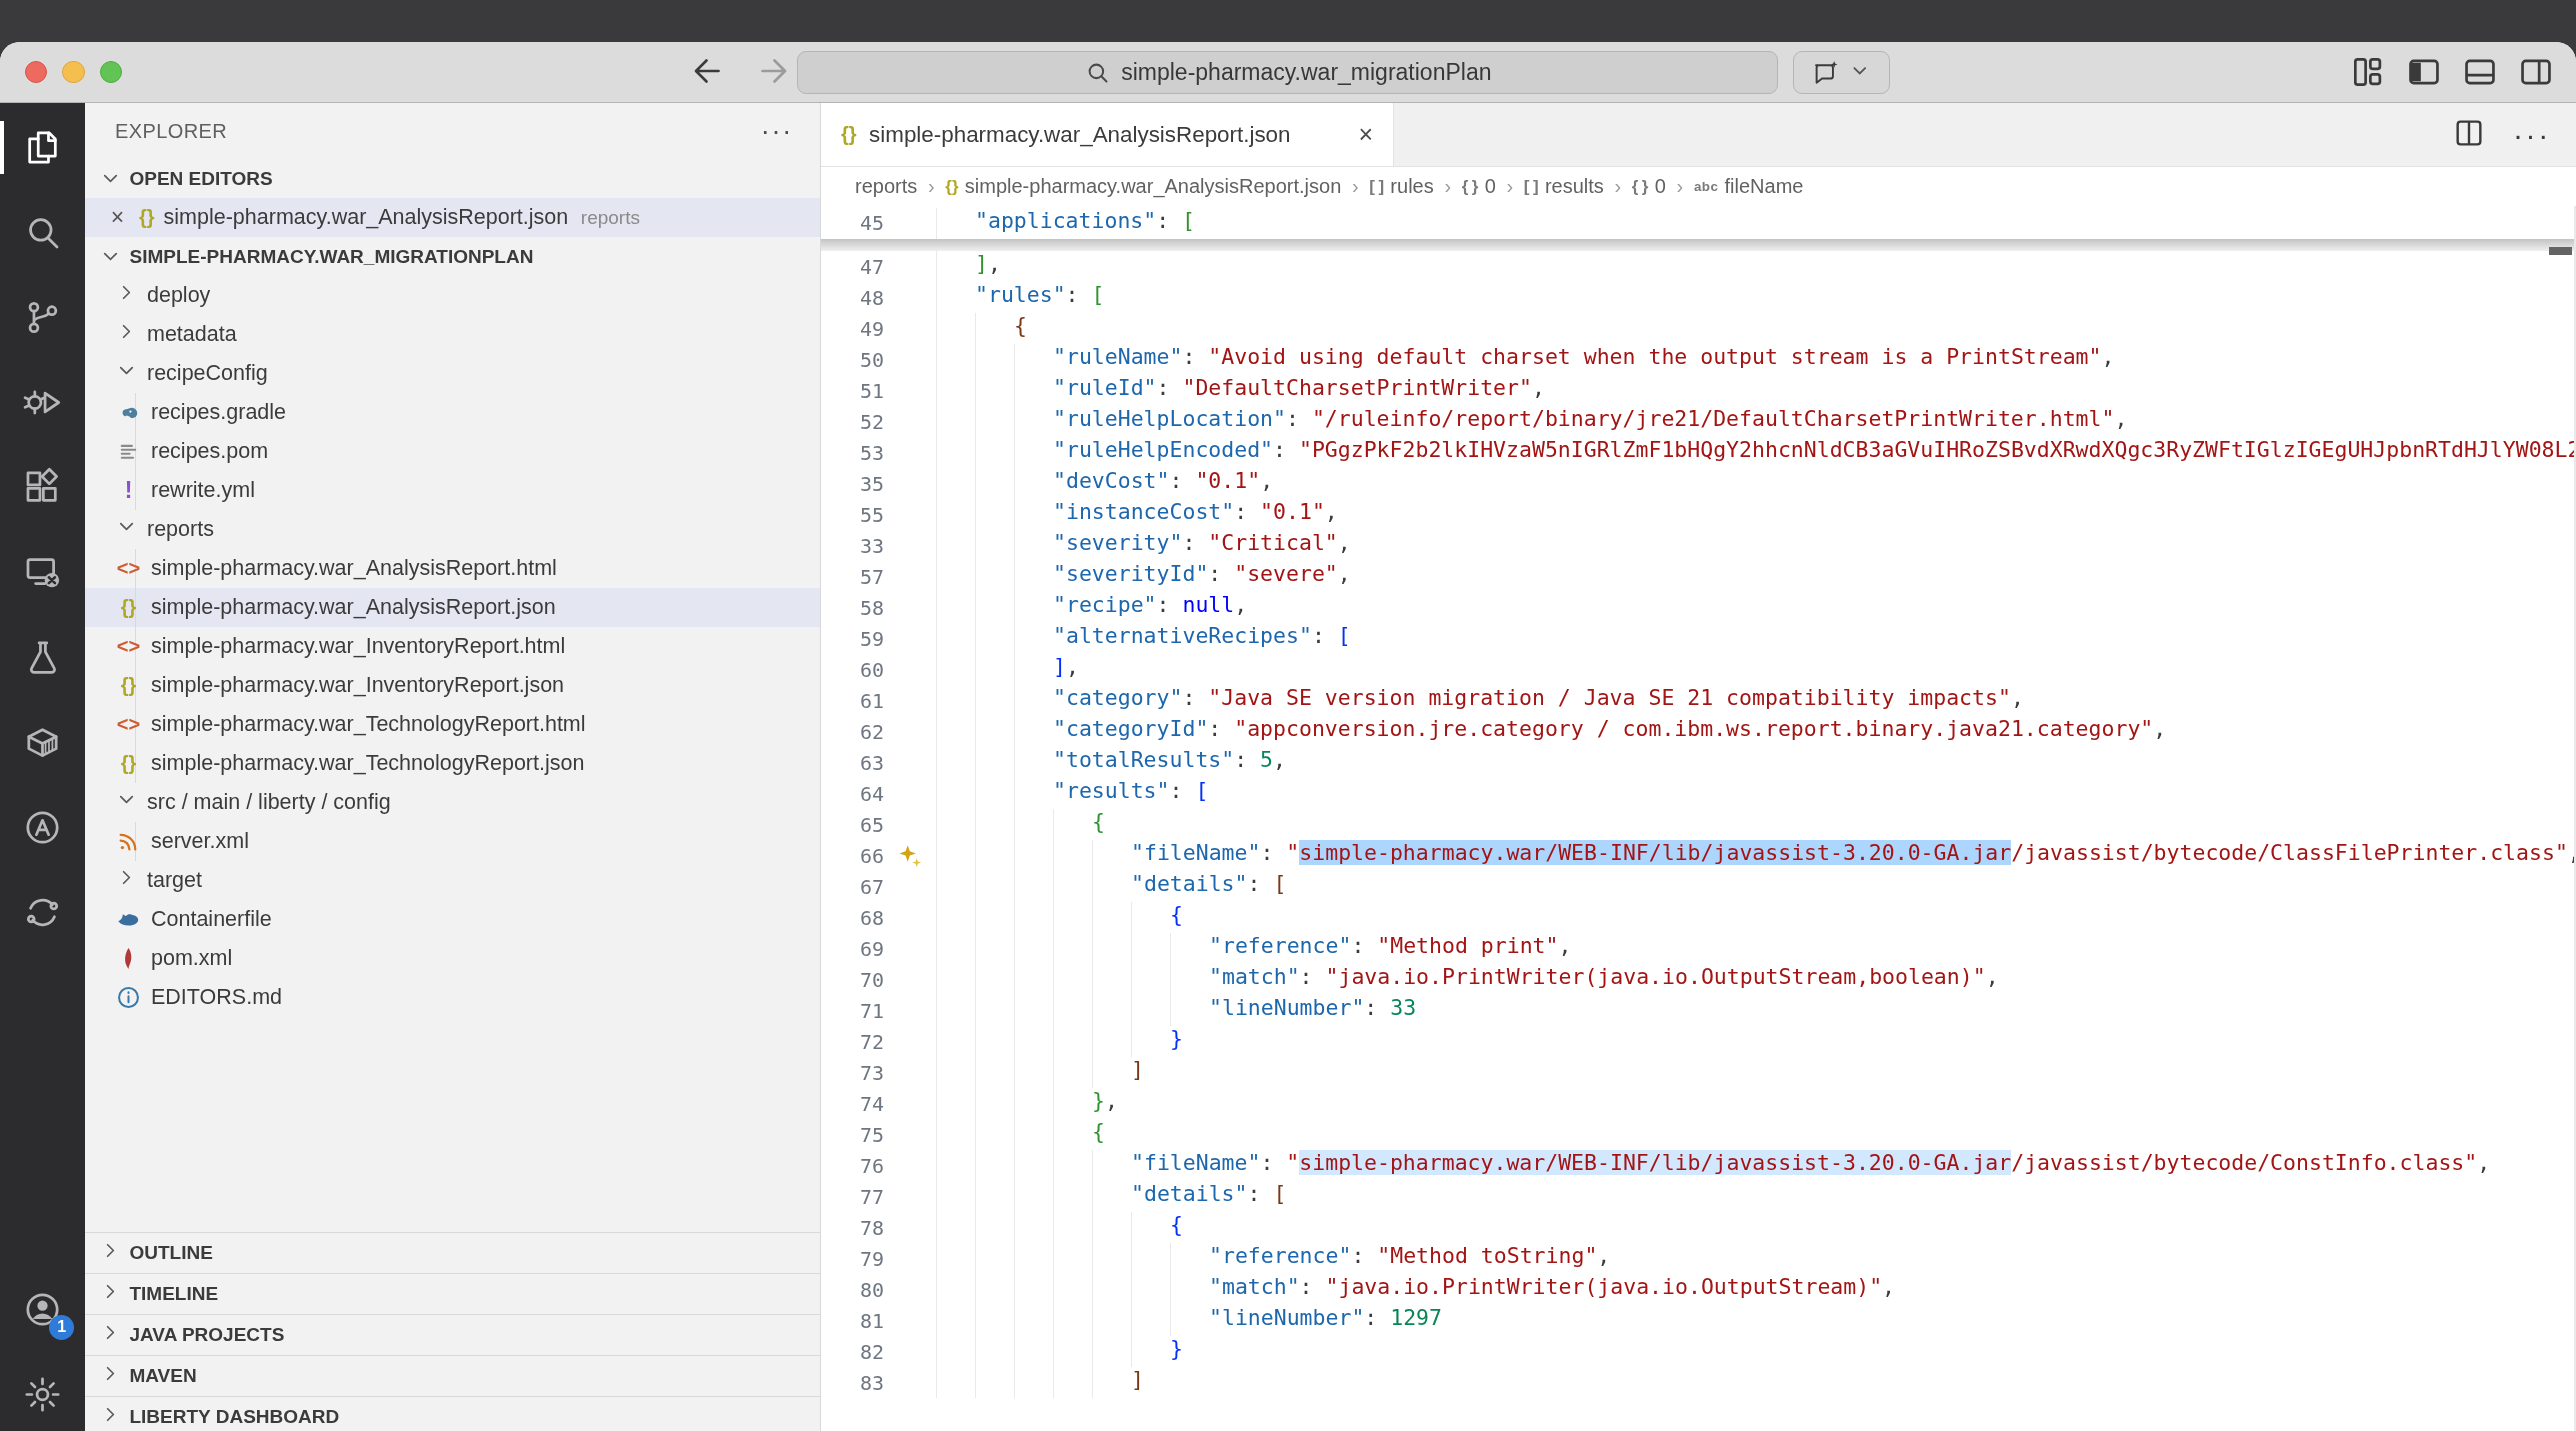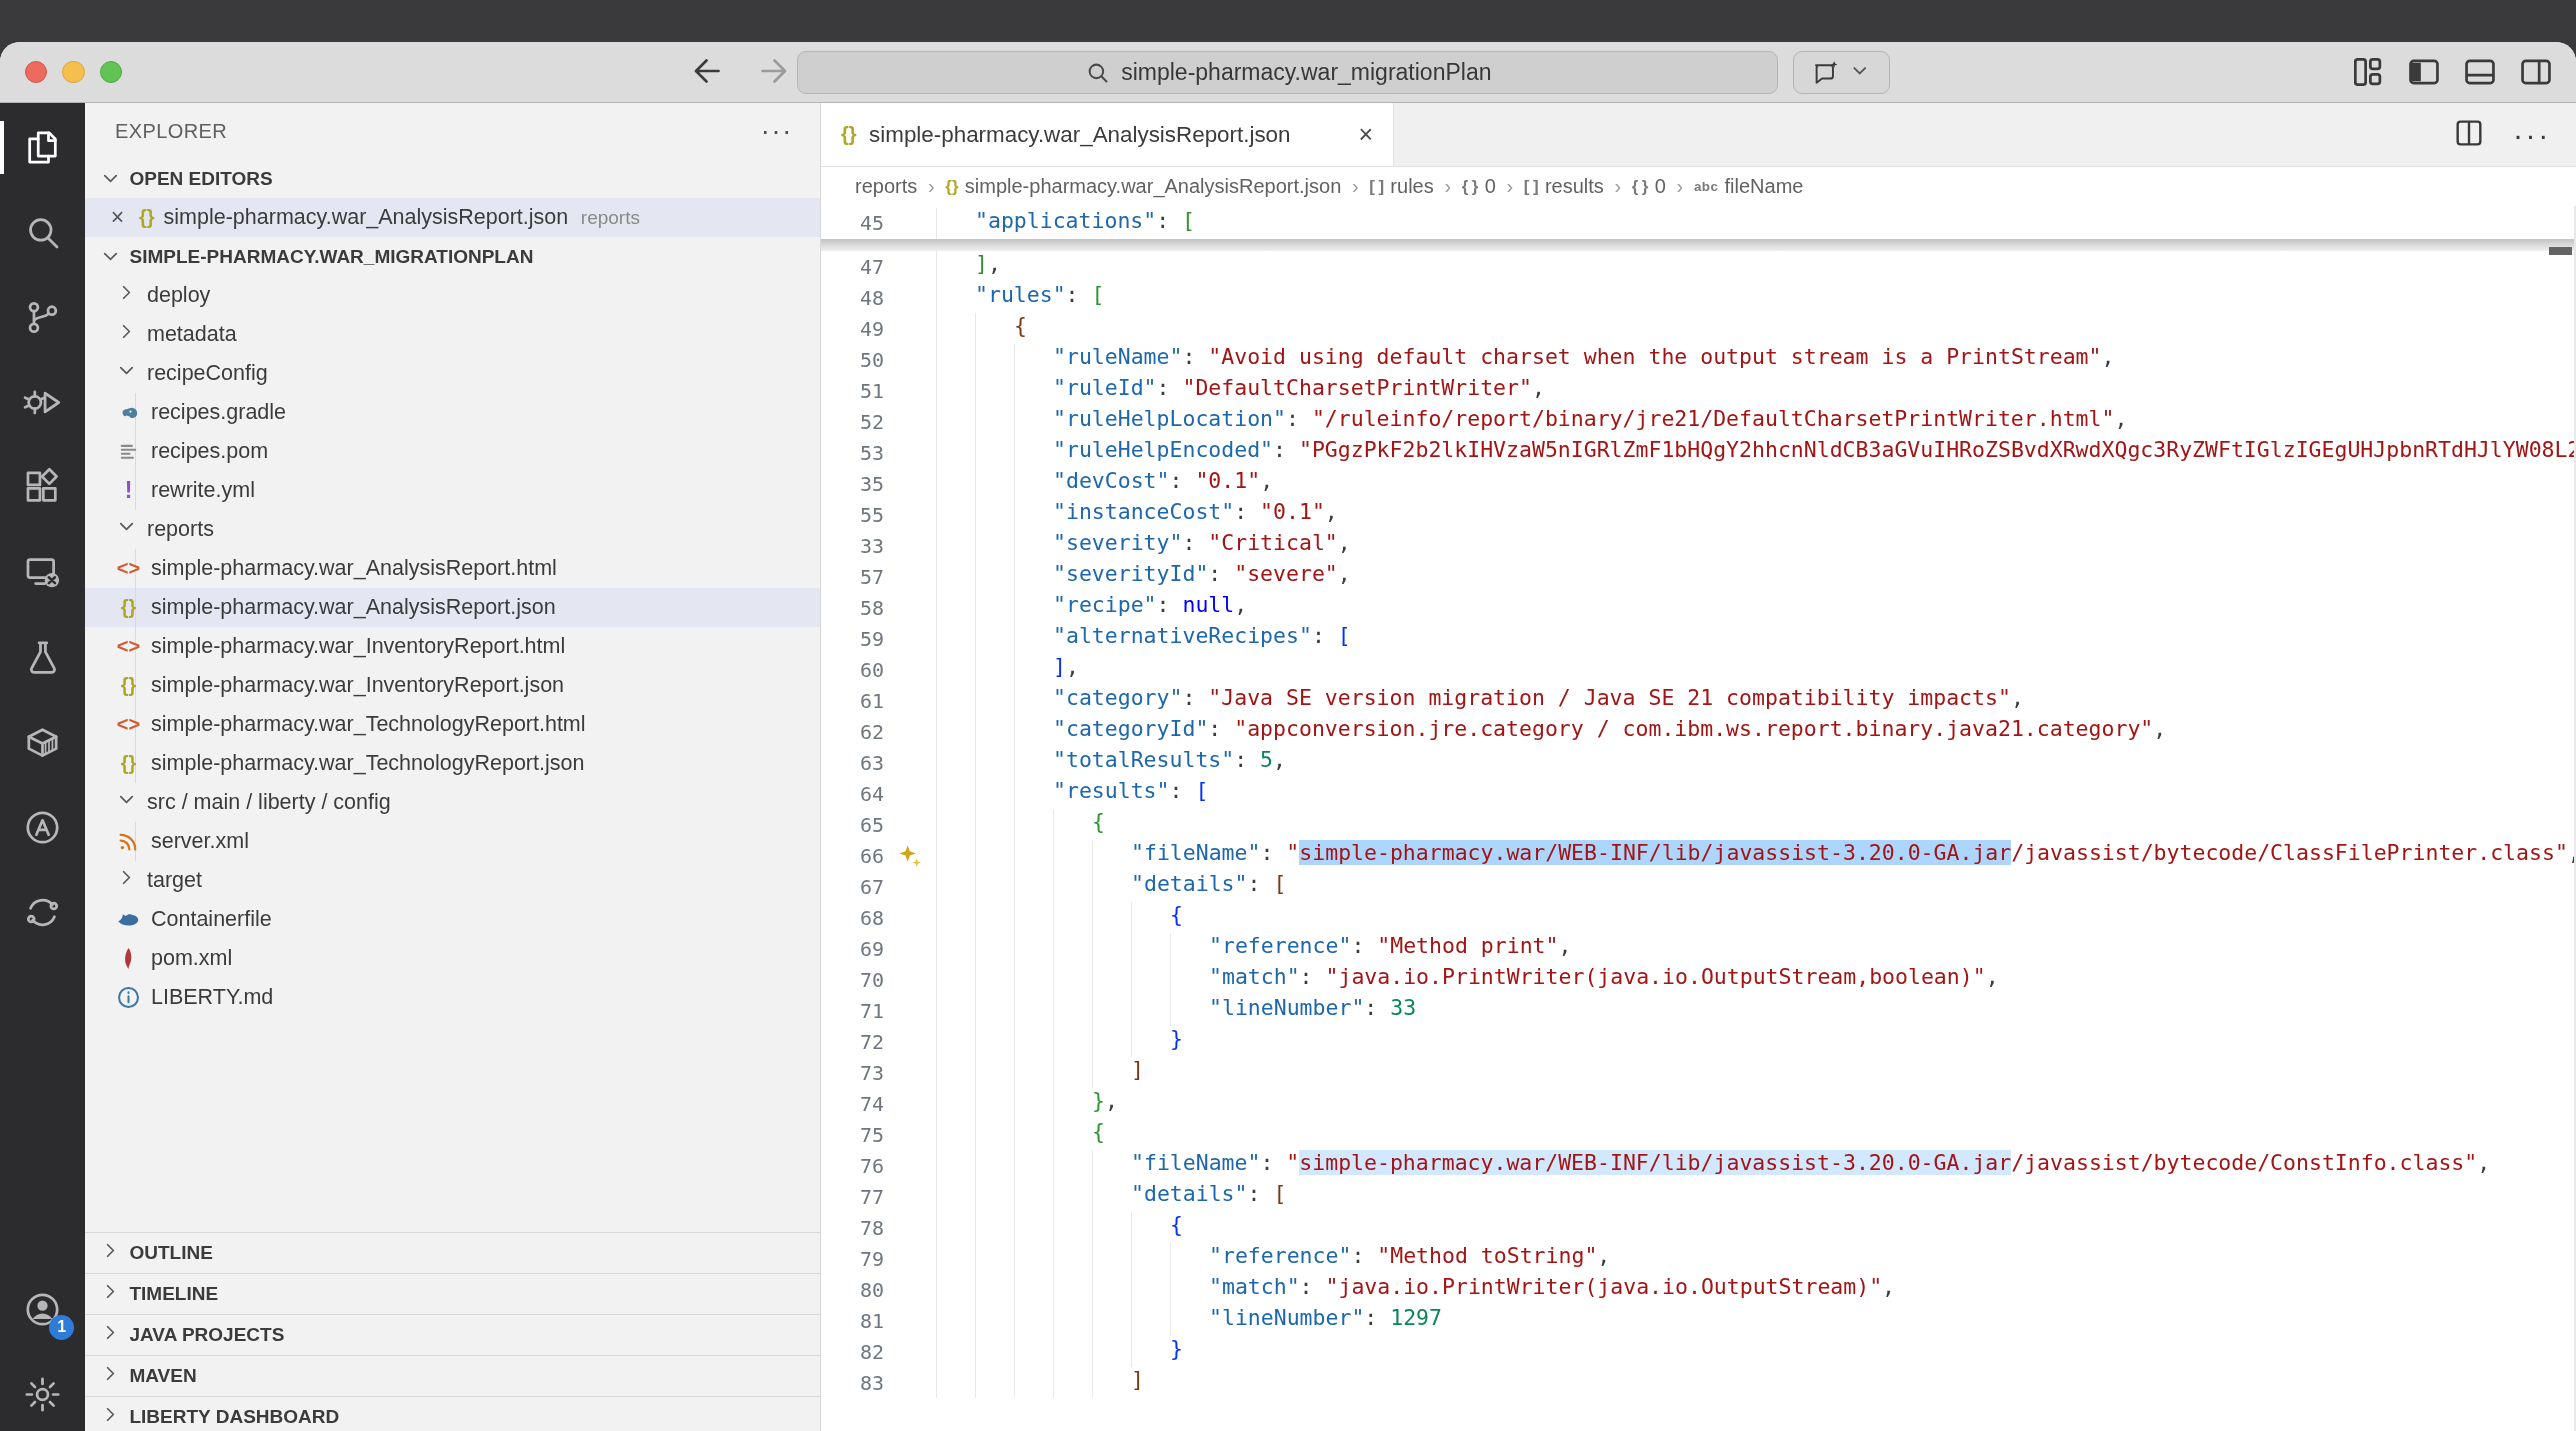--- a/index.html
+++ b/index.html
@@ -402,21 +402,21 @@
             </span>
             <span class="lbl">pom.xml</span>
           </div>
           <div class="row">
             <span class="ficon">
               <svg viewBox="0 0 24 24" fill="none" stroke="#3779ab" stroke-width="1.8" stroke-linecap="round">
                 <circle cx="12" cy="12" r="8.4"></circle>
                 <path d="M12 11v5.2M12 7.4v.6"></path>
               </svg>
             </span>
-            <span class="lbl">LIBERTY.md</span>
+            <span class="lbl">EDITORS.md</span>
           </div>
         </div>
       <div class="sb-fill"></div>
       <div id="sbpanels">
           <div class="panelrow">
             <span><svg viewBox="0 0 24 24" fill="none" stroke="currentColor" stroke-width="1.8" stroke-linecap="round" stroke-linejoin="round">
                 <path d="M9 6l6 6-6 6"></path>
               </svg></span>
             <span>OUTLINE</span>
           </div>

